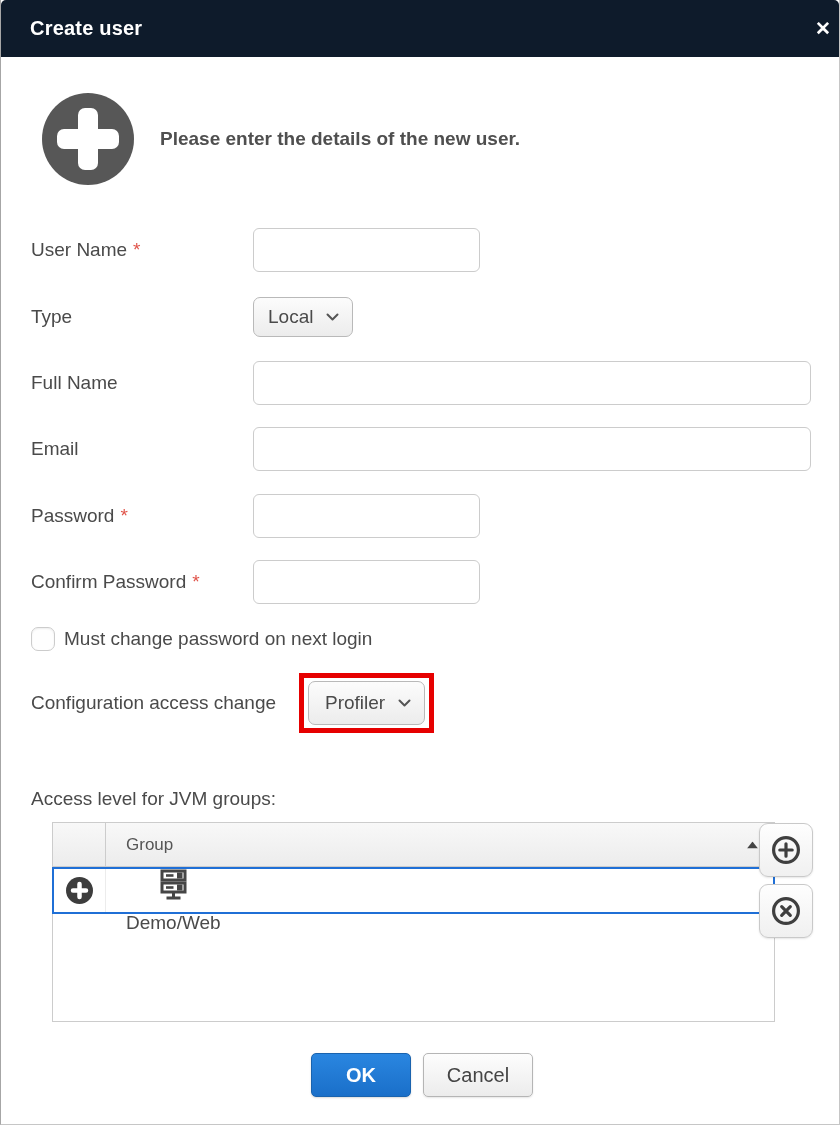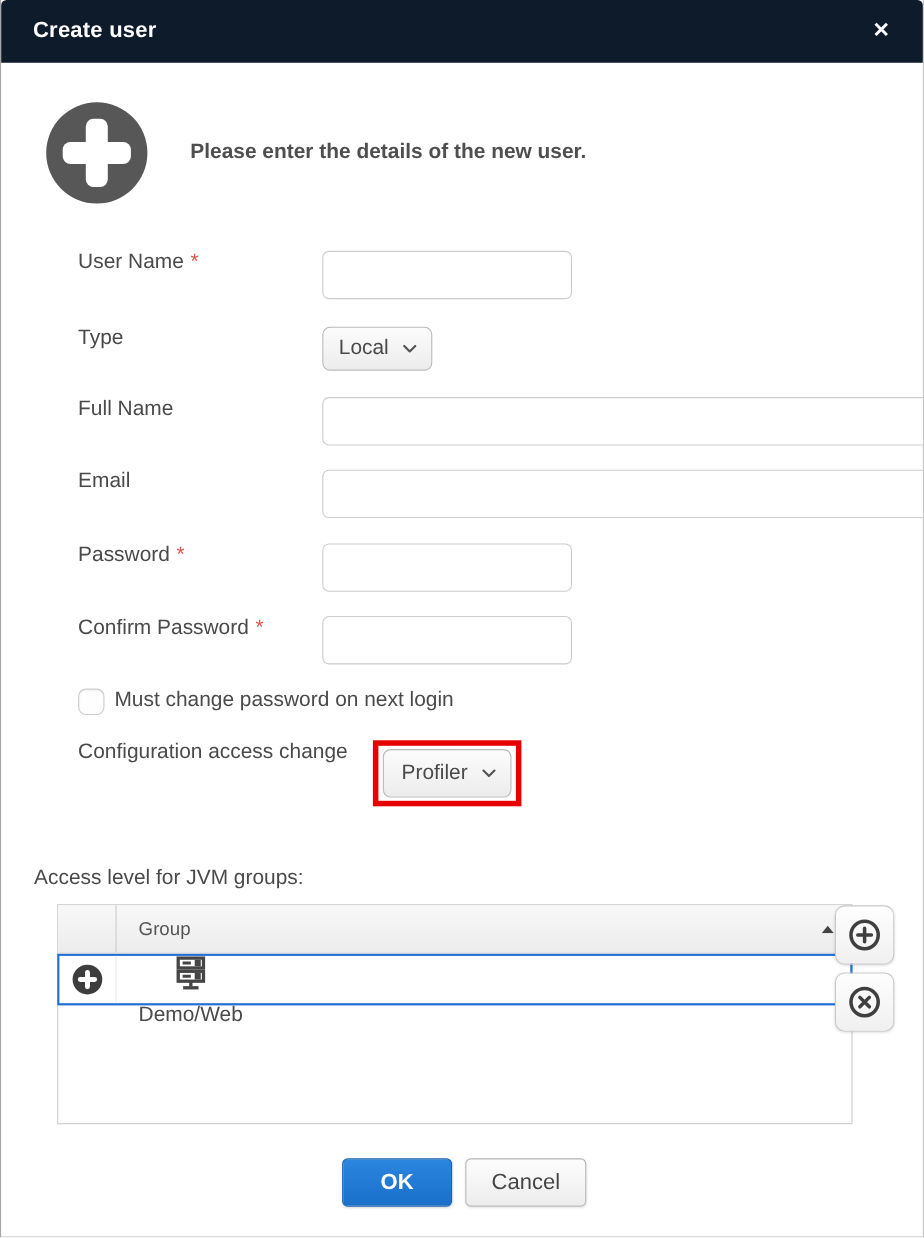--- a/index.html
+++ b/index.html
@@ -16,39 +16,39 @@
     border-bottom: 1px solid #c6c6c6;
     overflow: hidden;
   }
 
   
   .titlebar {
     height: 57px;
     background: #0e1b2b;
     display: flex;
     align-items: center;
-    padding: 0 26px 0 29px;
+    padding: 0 4px 0 29px;
     border-radius: 5px 5px 0 0;
   }
   .titlebar .title { color: #fff; font-size: 20px; font-weight: bold; letter-spacing: .2px; }
   .close-btn {
     margin-left: auto;
     background: none; border: none;
     color: #fff; font-size: 19px; font-weight: bold;
     line-height: 1; cursor: pointer; padding: 4px;
     font-family: "Liberation Sans", sans-serif;
   }
 
   
-  .intro { position: absolute; top: 92px; left: 40px; display: flex; align-items: center; gap: 38px; }
+  .intro { position: absolute; top: 92px; left: 40px; display: flex; align-items: center; gap: 25px; }
   .intro-icon svg { display: block; }
   .intro-text { font-size: 19px; font-weight: 600; color: #4f4f4f; }
 
   
-  .row { position: absolute; left: 30px; display: flex; height: 44px; margin-left: 40px; }
+  .row { position: absolute; left: 30px; display: flex; align-items: center; height: 44px; }
   .lbl { font-size: 19px; color: #4a4a4a; white-space: nowrap; }
   .lbl-col { width: 222px; flex: none; }
   .lbl-col-wide { width: 268px; flex: none; }
   .req { color: #e0544a; margin-left: 6px; }
 
   .text-input {
     height: 44px; border: 1px solid #ccc; border-radius: 6px;
     background: #fff; font-size: 18px; padding: 0 12px; color: #333;
     outline: none; font-family: "Liberation Sans", sans-serif;
   }

